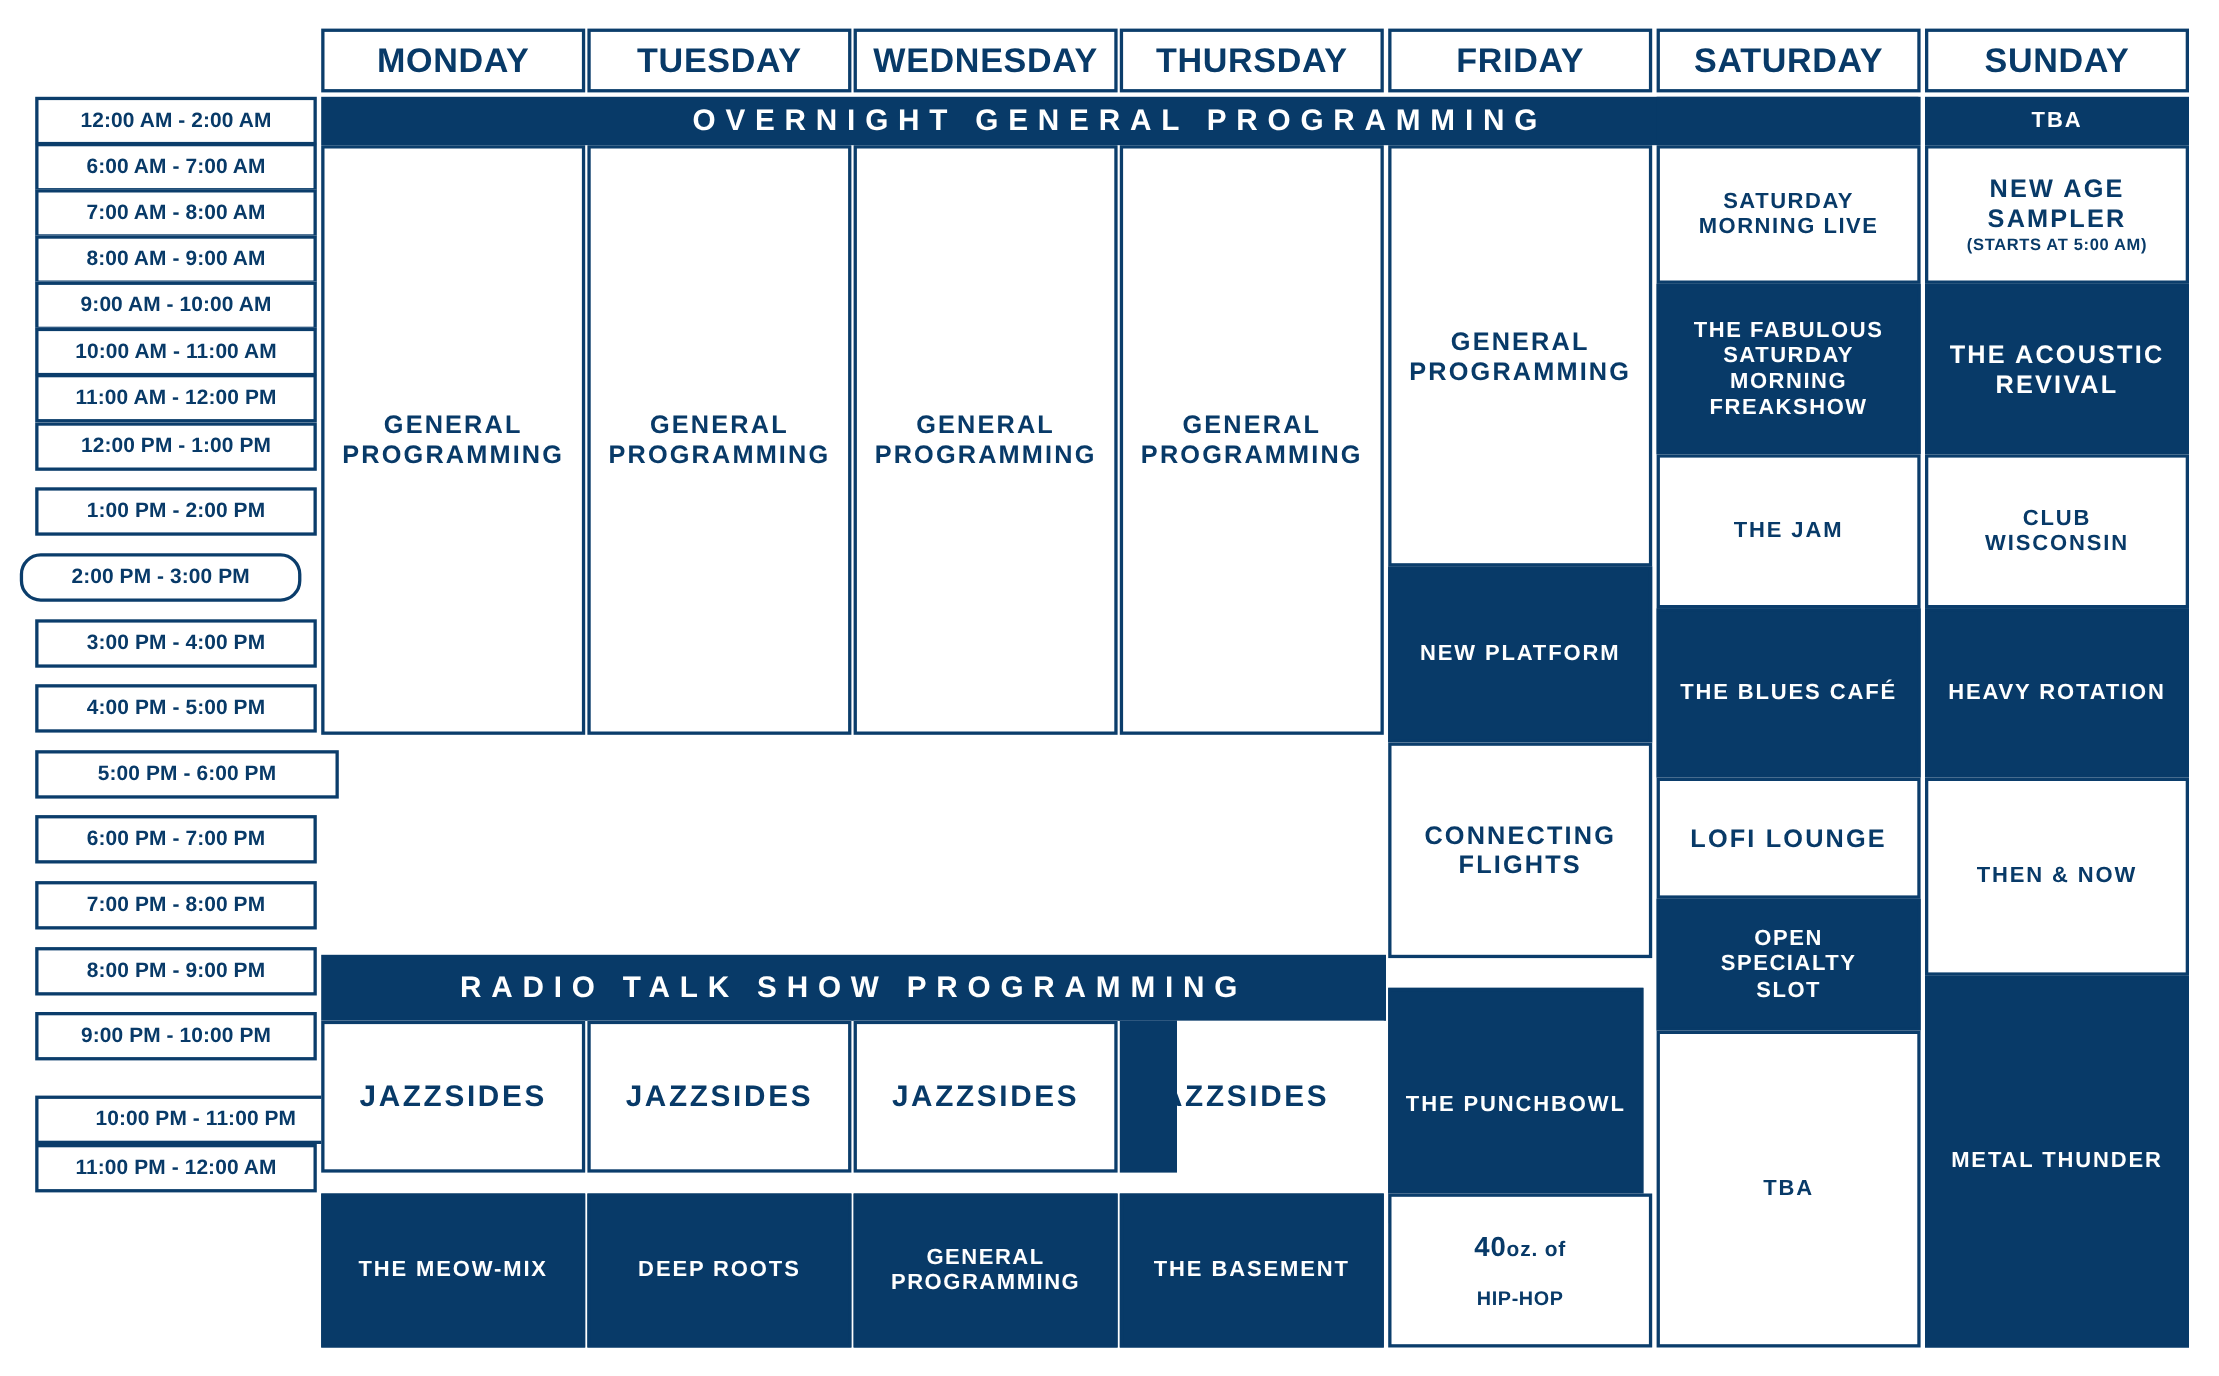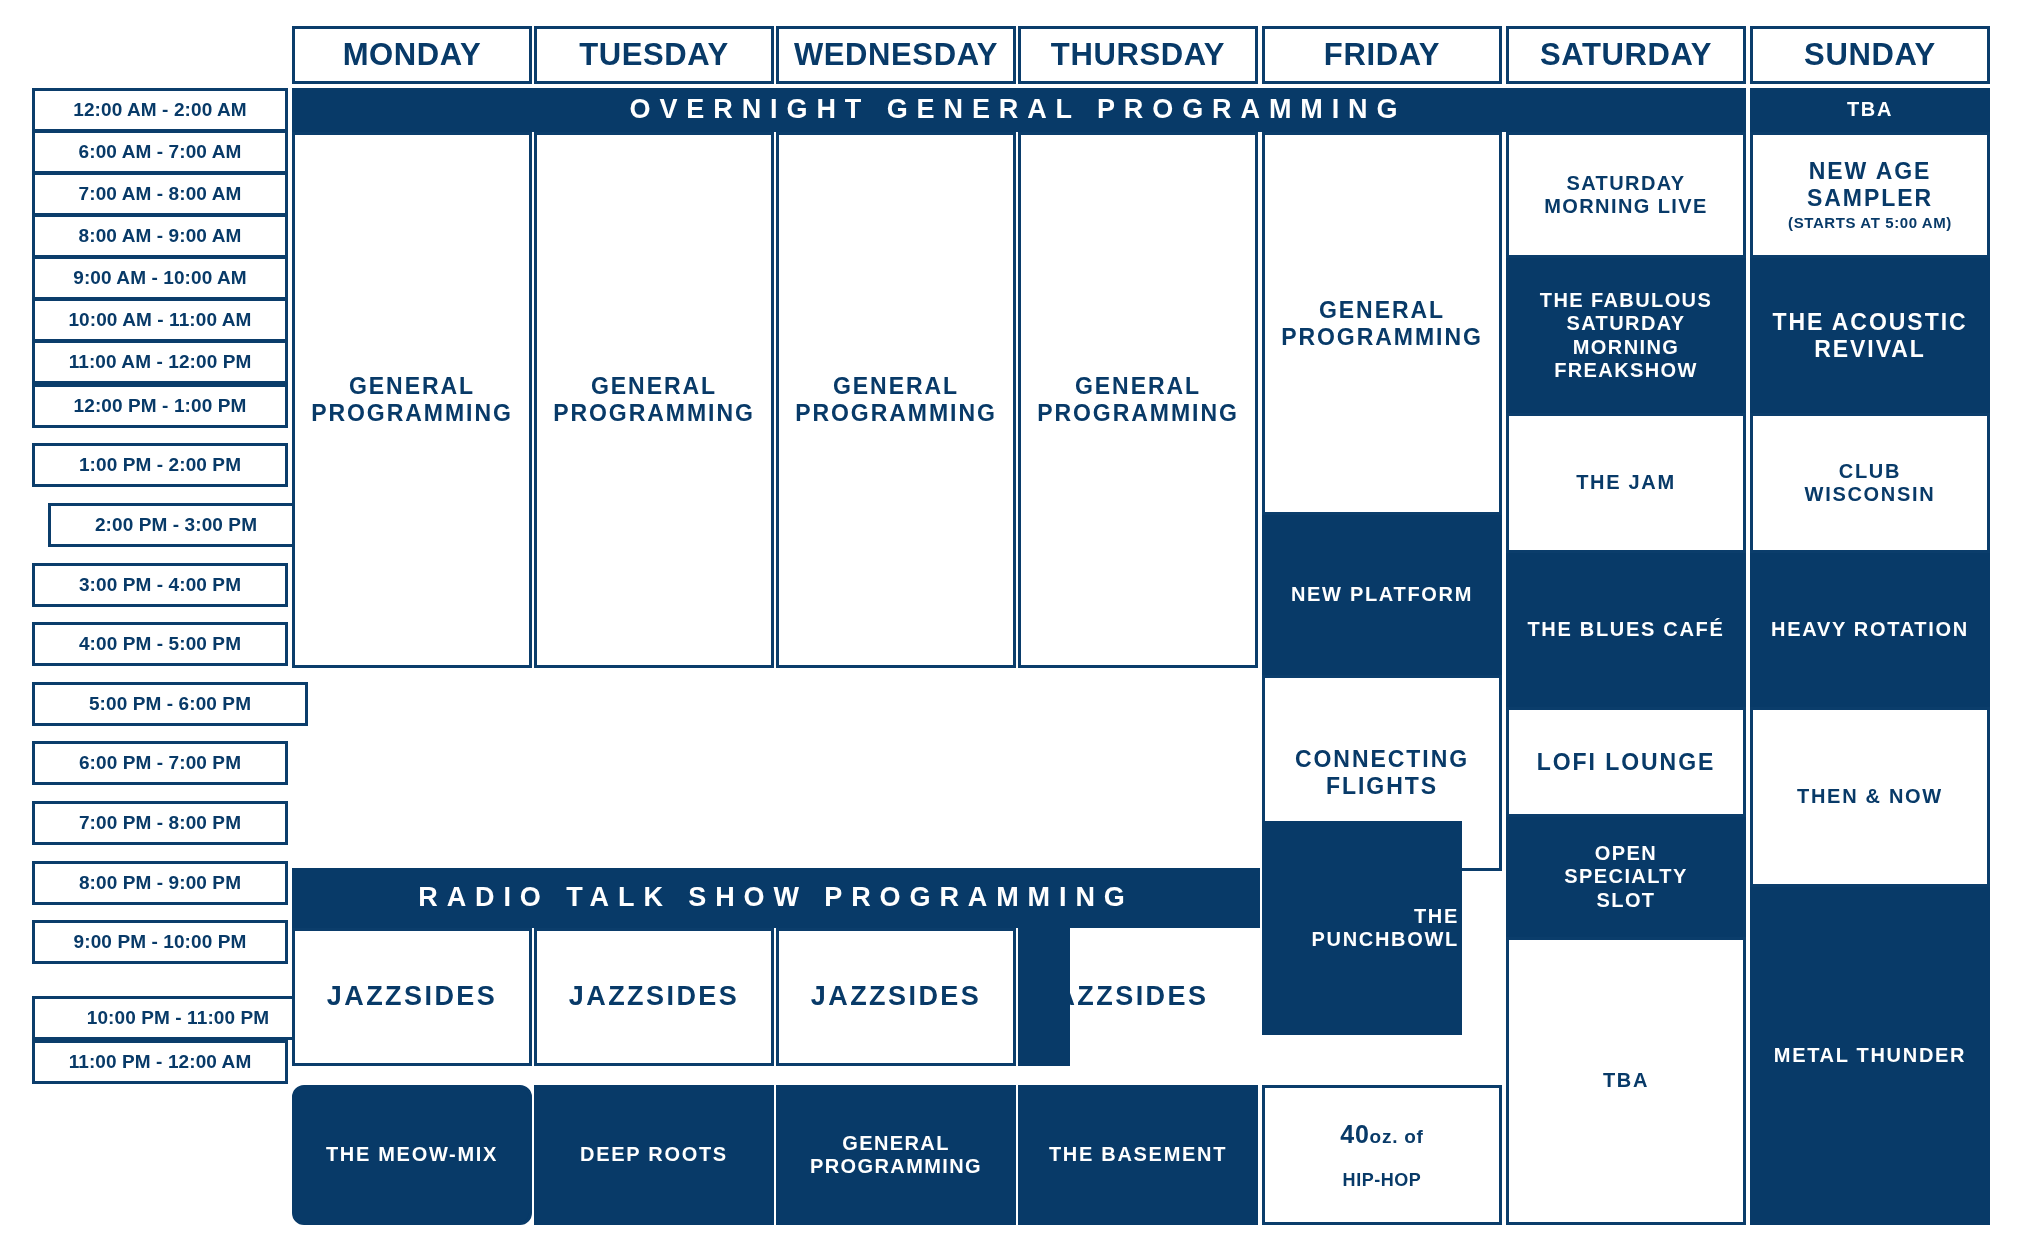--- a/index.html
+++ b/index.html
@@ -132,21 +132,21 @@
     </div>
   <div class="cellbox timecell" style="left:32px;top:340px;width:256px;height:44px;">
     <span>11:00 AM - 12:00 PM</span>
     </div>
   <div class="cellbox timecell" style="left:32px;top:384px;width:256px;height:44px;">
     <span>12:00 PM - 1:00 PM</span>
     </div>
   <div class="cellbox timecell" style="left:32px;top:443px;width:256px;height:44px;">
     <span>1:00 PM - 2:00 PM</span>
     </div>
-  <div class="cellbox timecell" style="left:48px;top:503px;width:256px;height:44px;">
+  <div class="cellbox timecell" style="left:18px;top:503px;width:256px;height:44px;border-radius:19px;">
     <span>2:00 PM - 3:00 PM</span>
     </div>
   <div class="cellbox timecell" style="left:32px;top:563px;width:256px;height:44px;">
     <span>3:00 PM - 4:00 PM</span>
     </div>
   <div class="cellbox timecell" style="left:32px;top:622px;width:256px;height:44px;">
     <span>4:00 PM - 5:00 PM</span>
     </div>
   <div class="cellbox timecell" style="left:32px;top:682px;width:276px;height:44px;">
     <span>5:00 PM - 6:00 PM</span>
@@ -193,21 +193,21 @@
 
   <div class="cellbox prog" style="left:1262px;top:132px;width:240px;height:383px;">
     <span style="max-width:215px;">GENERAL PROGRAMMING</span>
   </div>
   <div class="cellbox fill prog lg" style="left:1262px;top:515px;width:240px;height:160px;">
     <span style="max-width:200px;">NEW PLATFORM</span>
   </div>
   <div class="cellbox prog" style="left:1262px;top:675px;width:240px;height:196px;">
     <span style="max-width:215px;">CONNECTING FLIGHTS</span>
   </div>
-  <div class="cellbox fill prog lg" style="left:1262px;top:821px;width:200px;height:214px;text-align:right;">
+  <div class="cellbox fill prog lg" style="left:1262px;top:898px;width:232px;height:214px;text-align:right;">
     <span style="max-width:210px;">THE PUNCHBOWL</span>
   </div>
   <div class="cellbox prog" style="left:1262px;top:1085px;width:240px;height:140px;flex-direction:column;gap:15px;">
     <div style="font-size:25px;letter-spacing:.03em;">
       <span>40</span><span class="lowcase" style="font-size:19px;">oz. </span><span class="lowcase" style="font-size:19px;">of</span>
     </div>
     <div style="font-size:18px;letter-spacing:.03em;margin-top:6px;">HIP-HOP</div>
   </div>
 
   <div class="cellbox fill noborder" style="left:1506px;top:88px;width:240px;height:44px;"></div>
@@ -266,21 +266,21 @@
   <div class="cellbox prog xl" style="left:534px;top:928px;width:240px;height:138px;">
     <span>JAZZSIDES</span>
   </div>
   <div class="cellbox prog xl" style="left:776px;top:928px;width:240px;height:138px;">
     <span>JAZZSIDES</span>
   </div>
   <div class="cellbox prog xl noborder" style="left:1070px;top:928px;width:188px;height:138px;justify-content:flex-start;padding-left:0;">
     <span style="margin-left:-32px;">JAZZSIDES</span>
   </div>
 
-  <div class="cellbox fill prog lg" style="left:292px;top:1085px;width:240px;height:140px;border-radius:12px;">
+  <div class="cellbox fill prog lg" style="left:292px;top:1085px;width:240px;height:140px;">
     <span style="max-width:200px;">THE MEOW-MIX</span>
   </div>
   <div class="cellbox fill prog lg" style="left:534px;top:1085px;width:240px;height:140px;">
     <span style="max-width:230px;">DEEP ROOTS</span>
   </div>
   <div class="cellbox fill prog sm" style="left:776px;top:1085px;width:240px;height:140px;">
     <span style="max-width:215px;">GENERAL PROGRAMMING</span>
   </div>
   <div class="cellbox fill prog lg" style="left:1018px;top:1085px;width:240px;height:140px;">
     <span style="max-width:215px;">THE BASEMENT</span>

